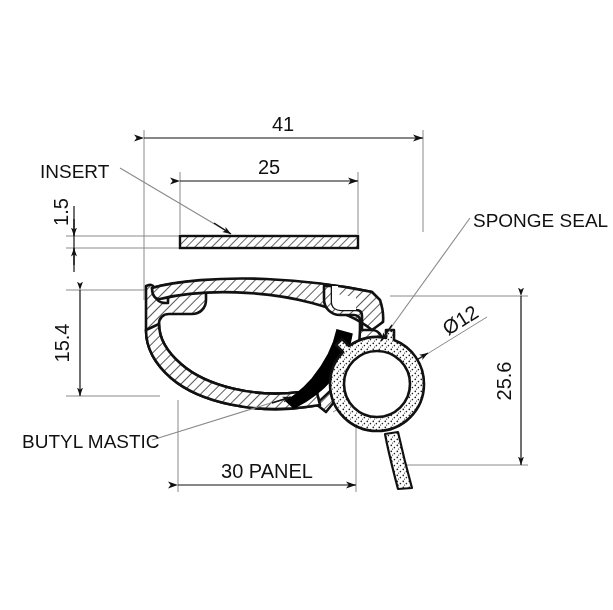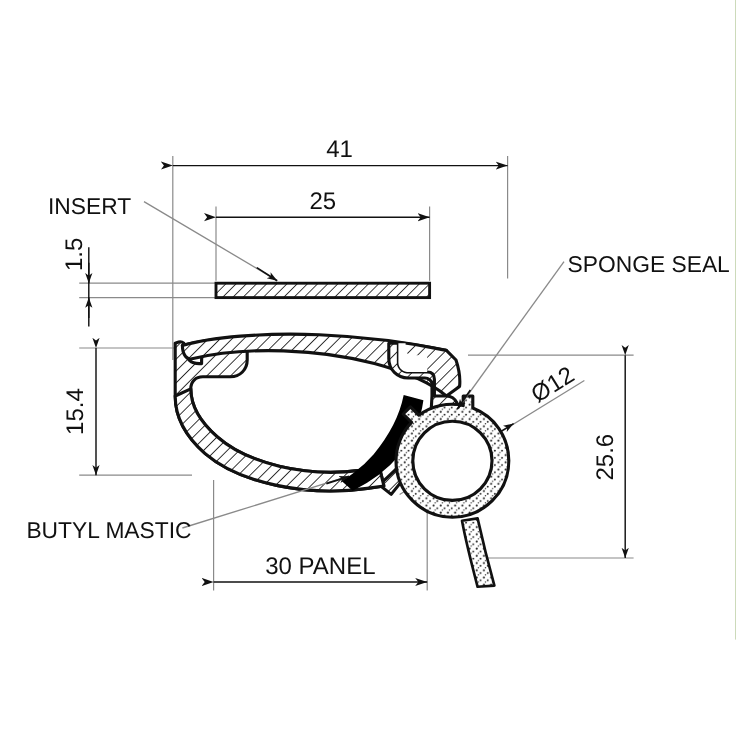--- a/index.html
+++ b/index.html
@@ -1,18 +1,18 @@
 <!DOCTYPE html>
 <html><head>
 <meta charset="utf-8">
 <style>
   html,body{margin:0;padding:0;background:#ffffff;}
   body{width:613px;height:610px;overflow:hidden;
        font-family:"Liberation Sans","DejaVu Sans",sans-serif;color:#000;}
-  #drawing{position:relative;width:613px;height:533px;background:#4d7c0f;}
+  #drawing{position:relative;width:613px;height:533px;background:#fdba74;}
   svg{display:block;}
   .dimtxt{font-family:"Liberation Sans","DejaVu Sans",sans-serif;
           font-size:20px;fill:#111;}
   .lbl{font-family:"Liberation Sans","DejaVu Sans",sans-serif;
        font-size:19px;fill:#111;}
 </style>
 </head>
 <body>
 
 <div id="drawing">

